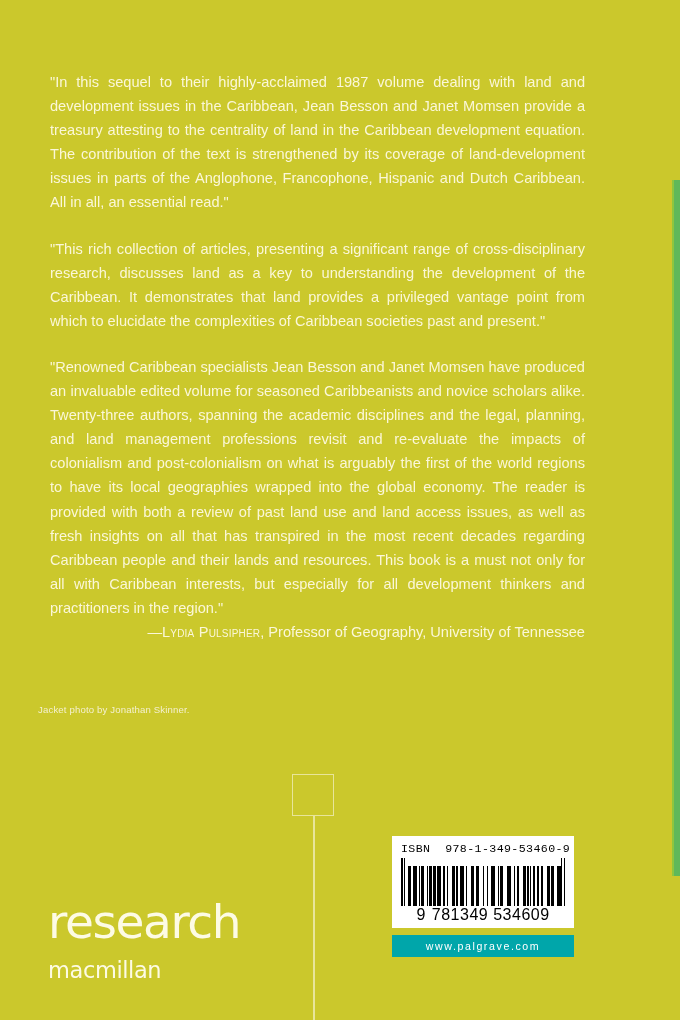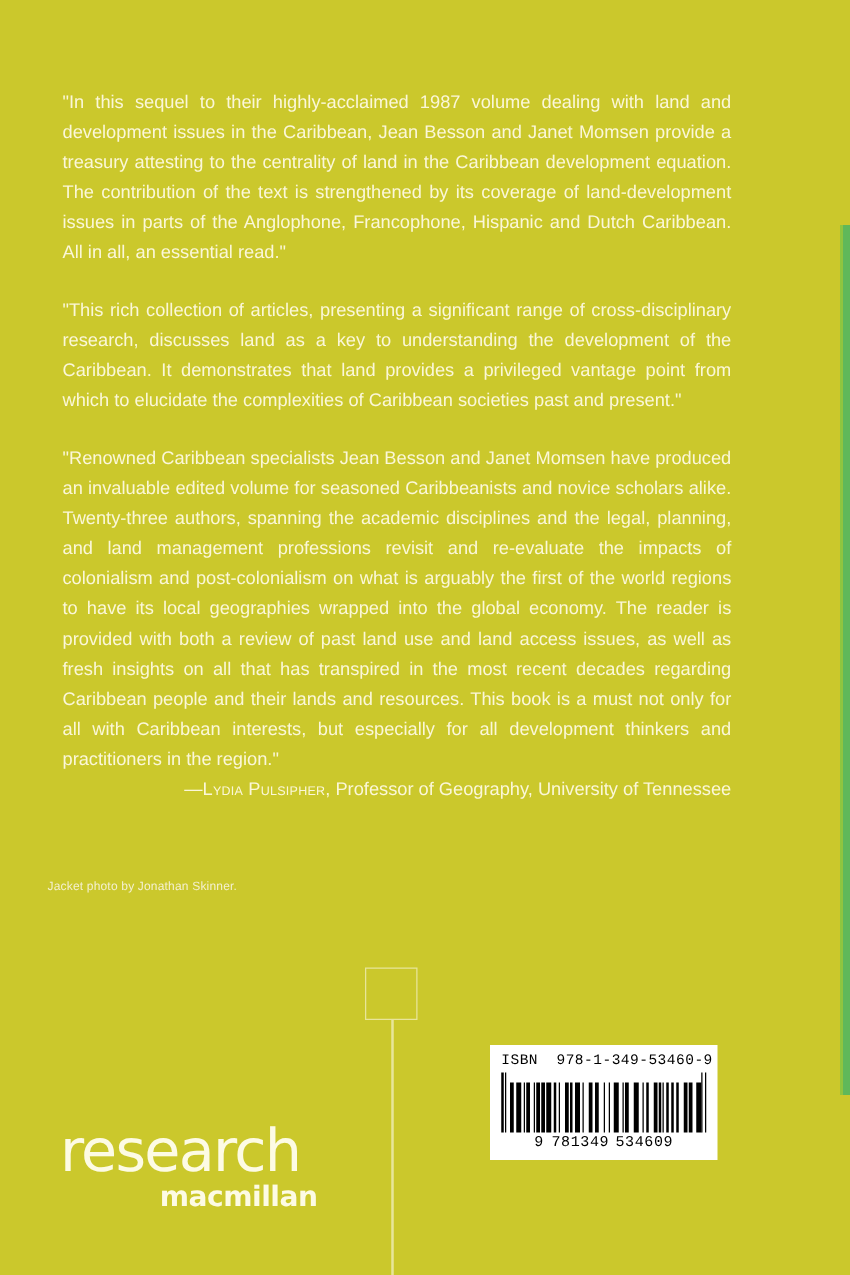--- a/index.html
+++ b/index.html
@@ -115,24 +115,24 @@
   .logo-main {
     font-size: 47px;
     letter-spacing: -1.4px;
     font-weight: 400;
     display: block;
     font-family: "DejaVu Sans", sans-serif;
   }
   .logo-sub {
     font-size: 22.5px;
     letter-spacing: -0.4px;
-    font-weight: 700;
+    font-weight: 400;
     display: block;
-    text-align: right;
-    margin-top: 2px;
+    text-align: left;
+    margin-top: 14px;
     padding-right: 4px;
     font-family: "DejaVu Sans", sans-serif;
   }
 
   
   .barcode-panel {
     position: absolute;
     left: 392px;
     top: 836px;
     width: 182px;
@@ -159,22 +159,22 @@
     width: 100%;
     justify-content: center;
   }
   .bar {
     background: #000;
     height: 100%;
   }
   .bar.tall { height: 100%; }
   .bar.short { height: 84%; }
   .barcode-digits {
-    font-family: Liberation Mono, monospace;
-    font-size: 12px;
+    font-family: Liberation Sans, sans-serif;
+    font-size: 16px;
     color: #000;
     text-align: center;
     white-space: nowrap;
     margin: 0;
     letter-spacing: 0.5px;
     line-height: 17px;
   }
   .digit-lead {
     margin-right: 6px;
   }
@@ -307,14 +307,17 @@
         <div class="bar short" style="width: 2.9px; background: rgb(0, 0, 0);"></div>
         <div class="bar short" style="width: 2.9px; background: transparent;"></div>
         <div class="bar short" style="width: 4.35px; background: rgb(0, 0, 0);"></div>
         <div class="bar tall" style="width: 1.5px; background: rgb(0, 0, 0);"></div>
         <div class="bar tall" style="width: 1.5px; background: transparent;"></div>
         <div class="bar tall" style="width: 1.5px; background: rgb(0, 0, 0);"></div>
       </div>
     <p class="barcode-digits"><span class="digit-lead">9</span><span class="digit-group">781349</span><span>534609</span></p>
   </div>
 
+  <div class="web-bar">
+    <span class="web-bar-text">www.palgrave.com</span>
+  </div>
 
 </div>
 
 </body></html>

